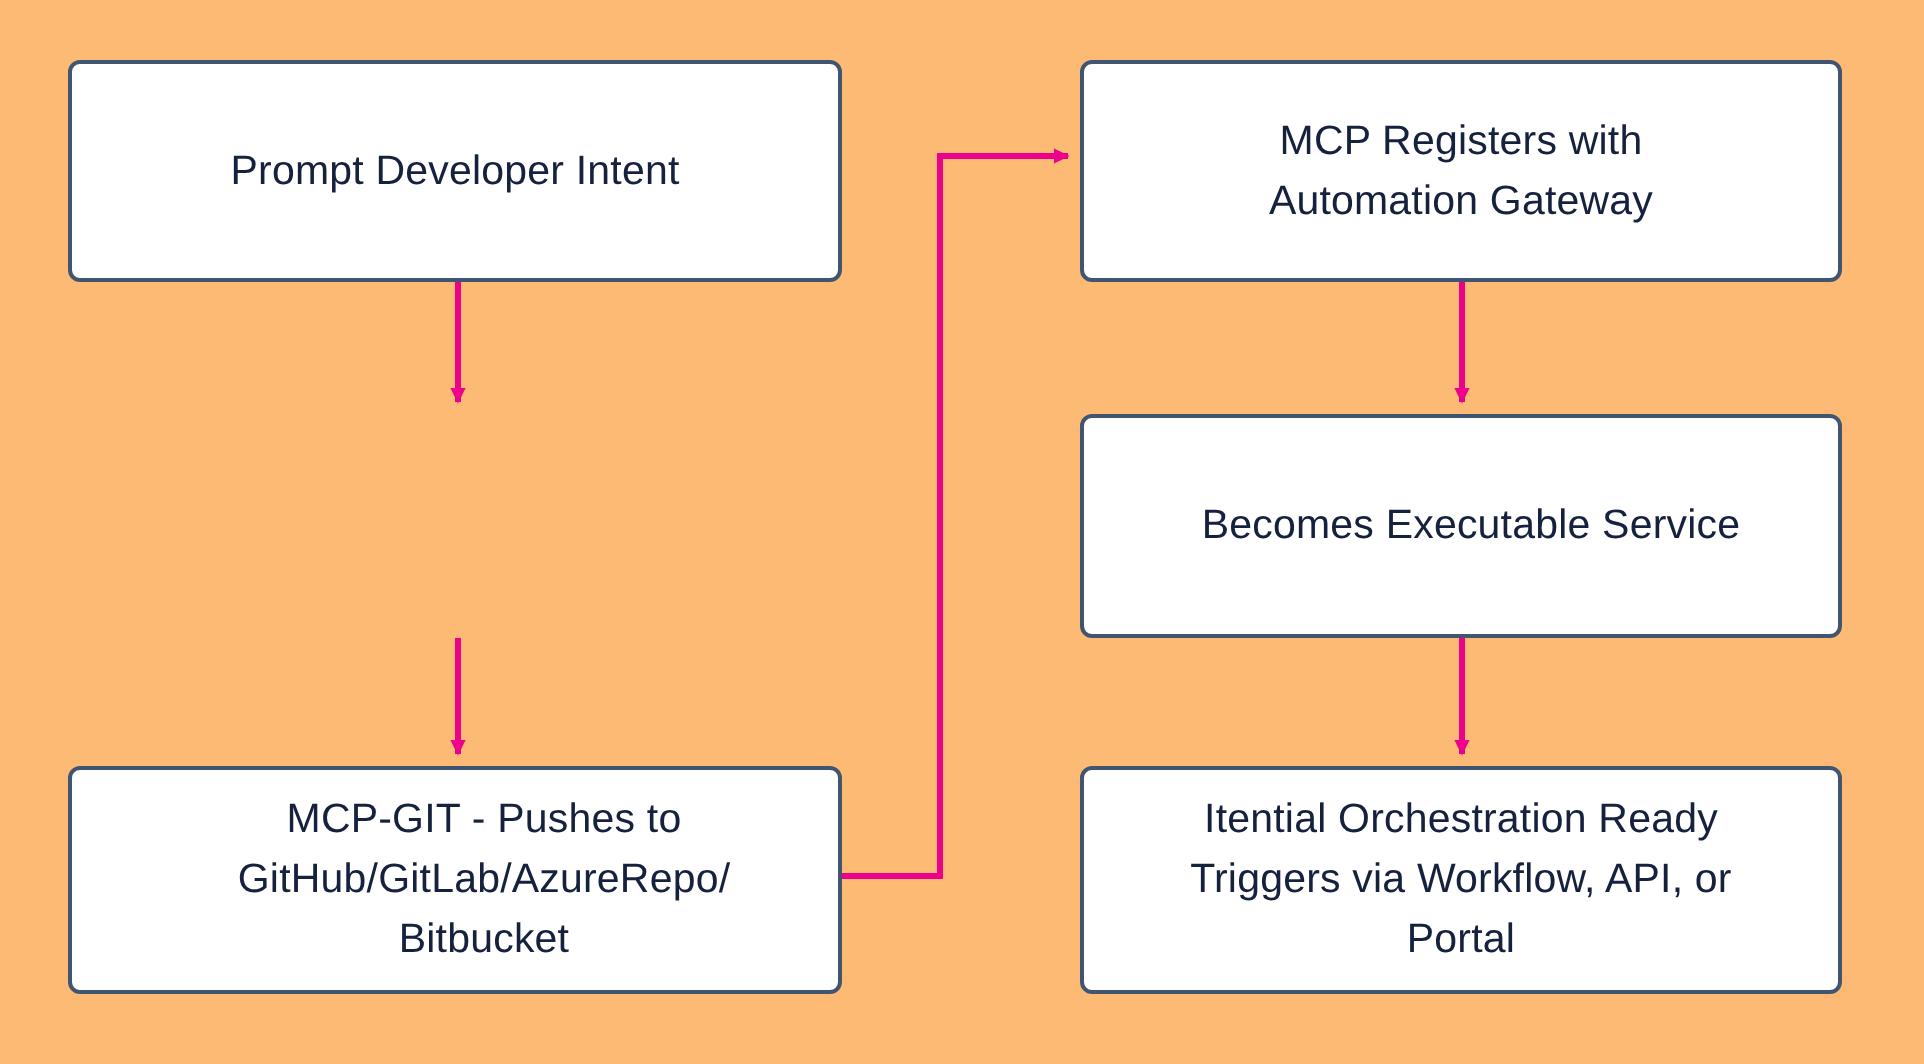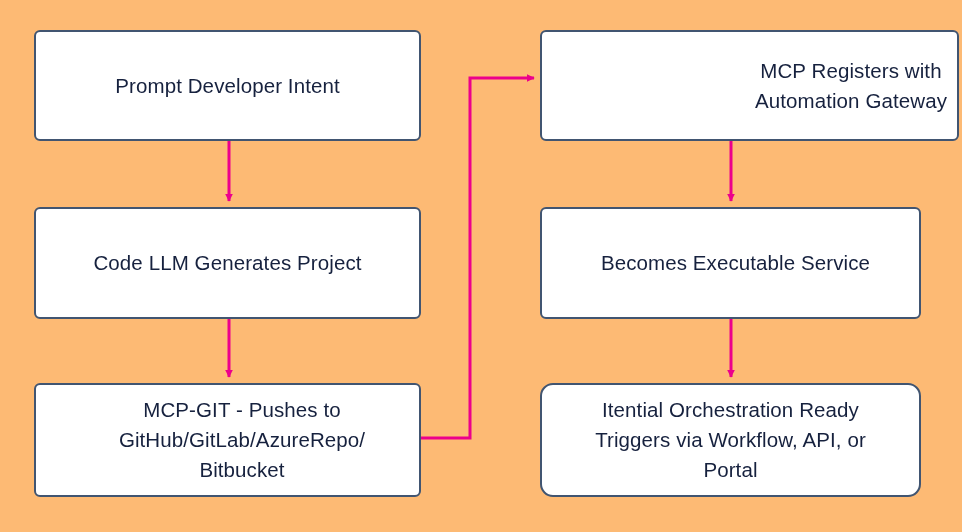--- a/index.html
+++ b/index.html
@@ -36,23 +36,23 @@
   }
   .node-label {
     display: block;
     white-space: pre-line;
   }
   
   #node-prompt-developer-intent { left: 34px;  top: 30px;  width: 387px; height: 111px; }
   #node-code-llm-generates-project { left: 34px; top: 207px; width: 387px; height: 112px; }
   #node-mcp-git-pushes { left: 34px; top: 383px; width: 387px; height: 114px; padding-left: 39px; }
   
-  #node-mcp-registers { left: 540px; top: 30px;  width: 419px; height: 111px; justify-content: flex-end; }
+  #node-mcp-registers { left: 540px; top: 30px;  width: 381px; height: 111px; }
   #node-becomes-executable-service { left: 540px; top: 207px; width: 381px; height: 112px; padding-left: 20px; }
-  #node-itential-orchestration { left: 540px; top: 383px; width: 381px; height: 114px; border-radius: 13px; }
+  #node-itential-orchestration { left: 540px; top: 383px; width: 381px; height: 114px; }
 
   #connectors {
     position: absolute;
     left: 0;
     top: 0;
     width: 962px;
     height: 532px;
     pointer-events: none;
   }
 </style>
@@ -76,23 +76,20 @@
 
     <line x1="731" y1="141" x2="731" y2="201" stroke="#ec008c" stroke-width="3" marker-end="url(#arrowhead)"></line>
 
     <line x1="731" y1="319" x2="731" y2="377" stroke="#ec008c" stroke-width="3" marker-end="url(#arrowhead)"></line>
   </svg>
 
   <div class="flow-node" id="node-prompt-developer-intent">
     <span class="node-label">Prompt Developer Intent</span>
   </div>
 
-  <div class="flow-node" id="node-code-llm-generates-project">
-    <span class="node-label">Code LLM Generates Project</span>
-  </div>
 
   <div class="flow-node" id="node-mcp-git-pushes">
     <span class="node-label">MCP-GIT - Pushes to
 GitHub/GitLab/AzureRepo/
 Bitbucket</span>
   </div>
 
   <div class="flow-node" id="node-mcp-registers">
     <span class="node-label">MCP Registers with
 Automation Gateway</span>

